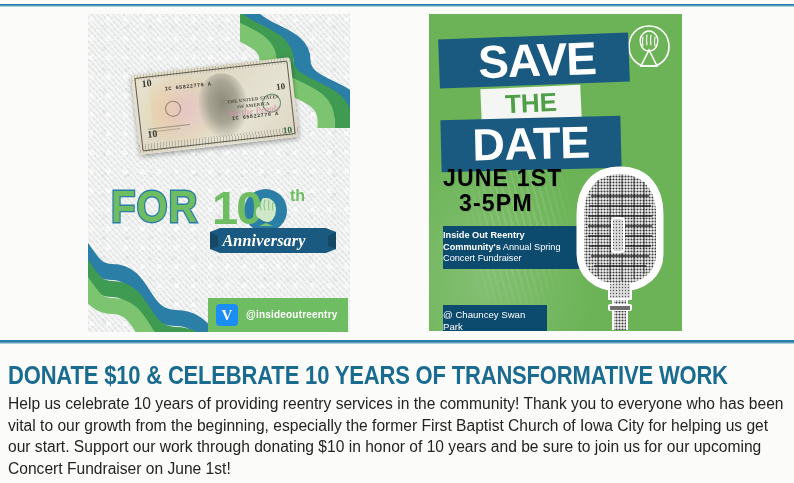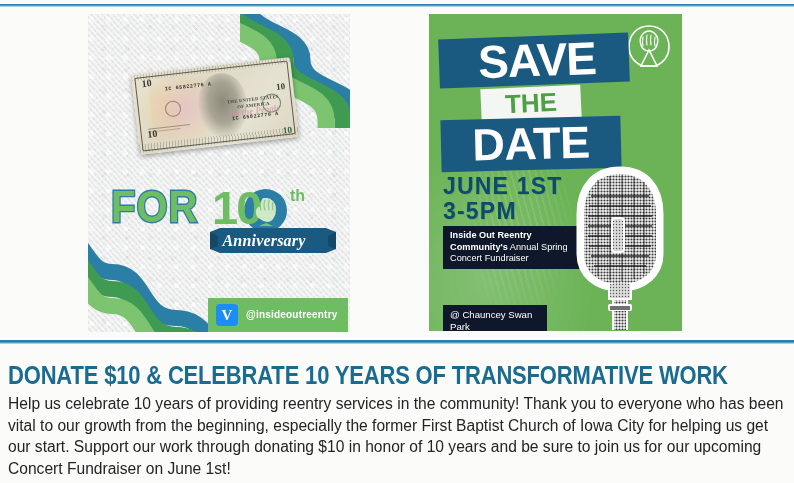--- a/index.html
+++ b/index.html
@@ -184,29 +184,29 @@
   }
   .b-date{left:12px;top:104px;width:180px;height:52px;transform:rotate(-1.4deg);}
   .t-date{
     position:absolute;left:12px;top:104px;width:180px;height:52px;
     transform:rotate(-1.4deg);
     font:800 45px/52px "Liberation Sans",sans-serif;color:#fff;
     text-align:center;letter-spacing:-0.5px;
   }
 
   .when{
-    position:absolute;left:14px;top:160px;
-    font:800 23px/25px "Liberation Sans",sans-serif;color:#0c4a6e;
+    position:absolute;left:14px;top:152px;
+    font:800 23px/25px "Liberation Sans",sans-serif;color:#000000;
     letter-spacing:1.2px;text-shadow:1px 1px 0 rgba(0,0,0,.10);
   }
-  .when .l2{display:block;}
+  .when .l2{display:block;margin-left:16px;}
 
   .blk{
-    position:absolute;background:#0f172a;color:#fff;
-    padding:4px 7px;box-sizing:border-box;
+    position:absolute;background:#0c4a6e;color:#fff;
+    padding:4px 0;box-sizing:border-box;
   }
   .blk1{left:14px;top:212px;width:142px;font:400 9.2px/11.6px "Liberation Sans",sans-serif;}
   .blk1 b{font-weight:800;}
   .blk2{left:14px;top:258px;width:132px;font:400 9.6px/11.8px "Liberation Sans",sans-serif;}
   .blk3{left:14px;top:291px;width:104px;font:400 9.6px/12px "Liberation Sans",sans-serif;}
 
   
   .mic{position:absolute;right:6px;top:152px;width:112px;height:168px;}
 
   

